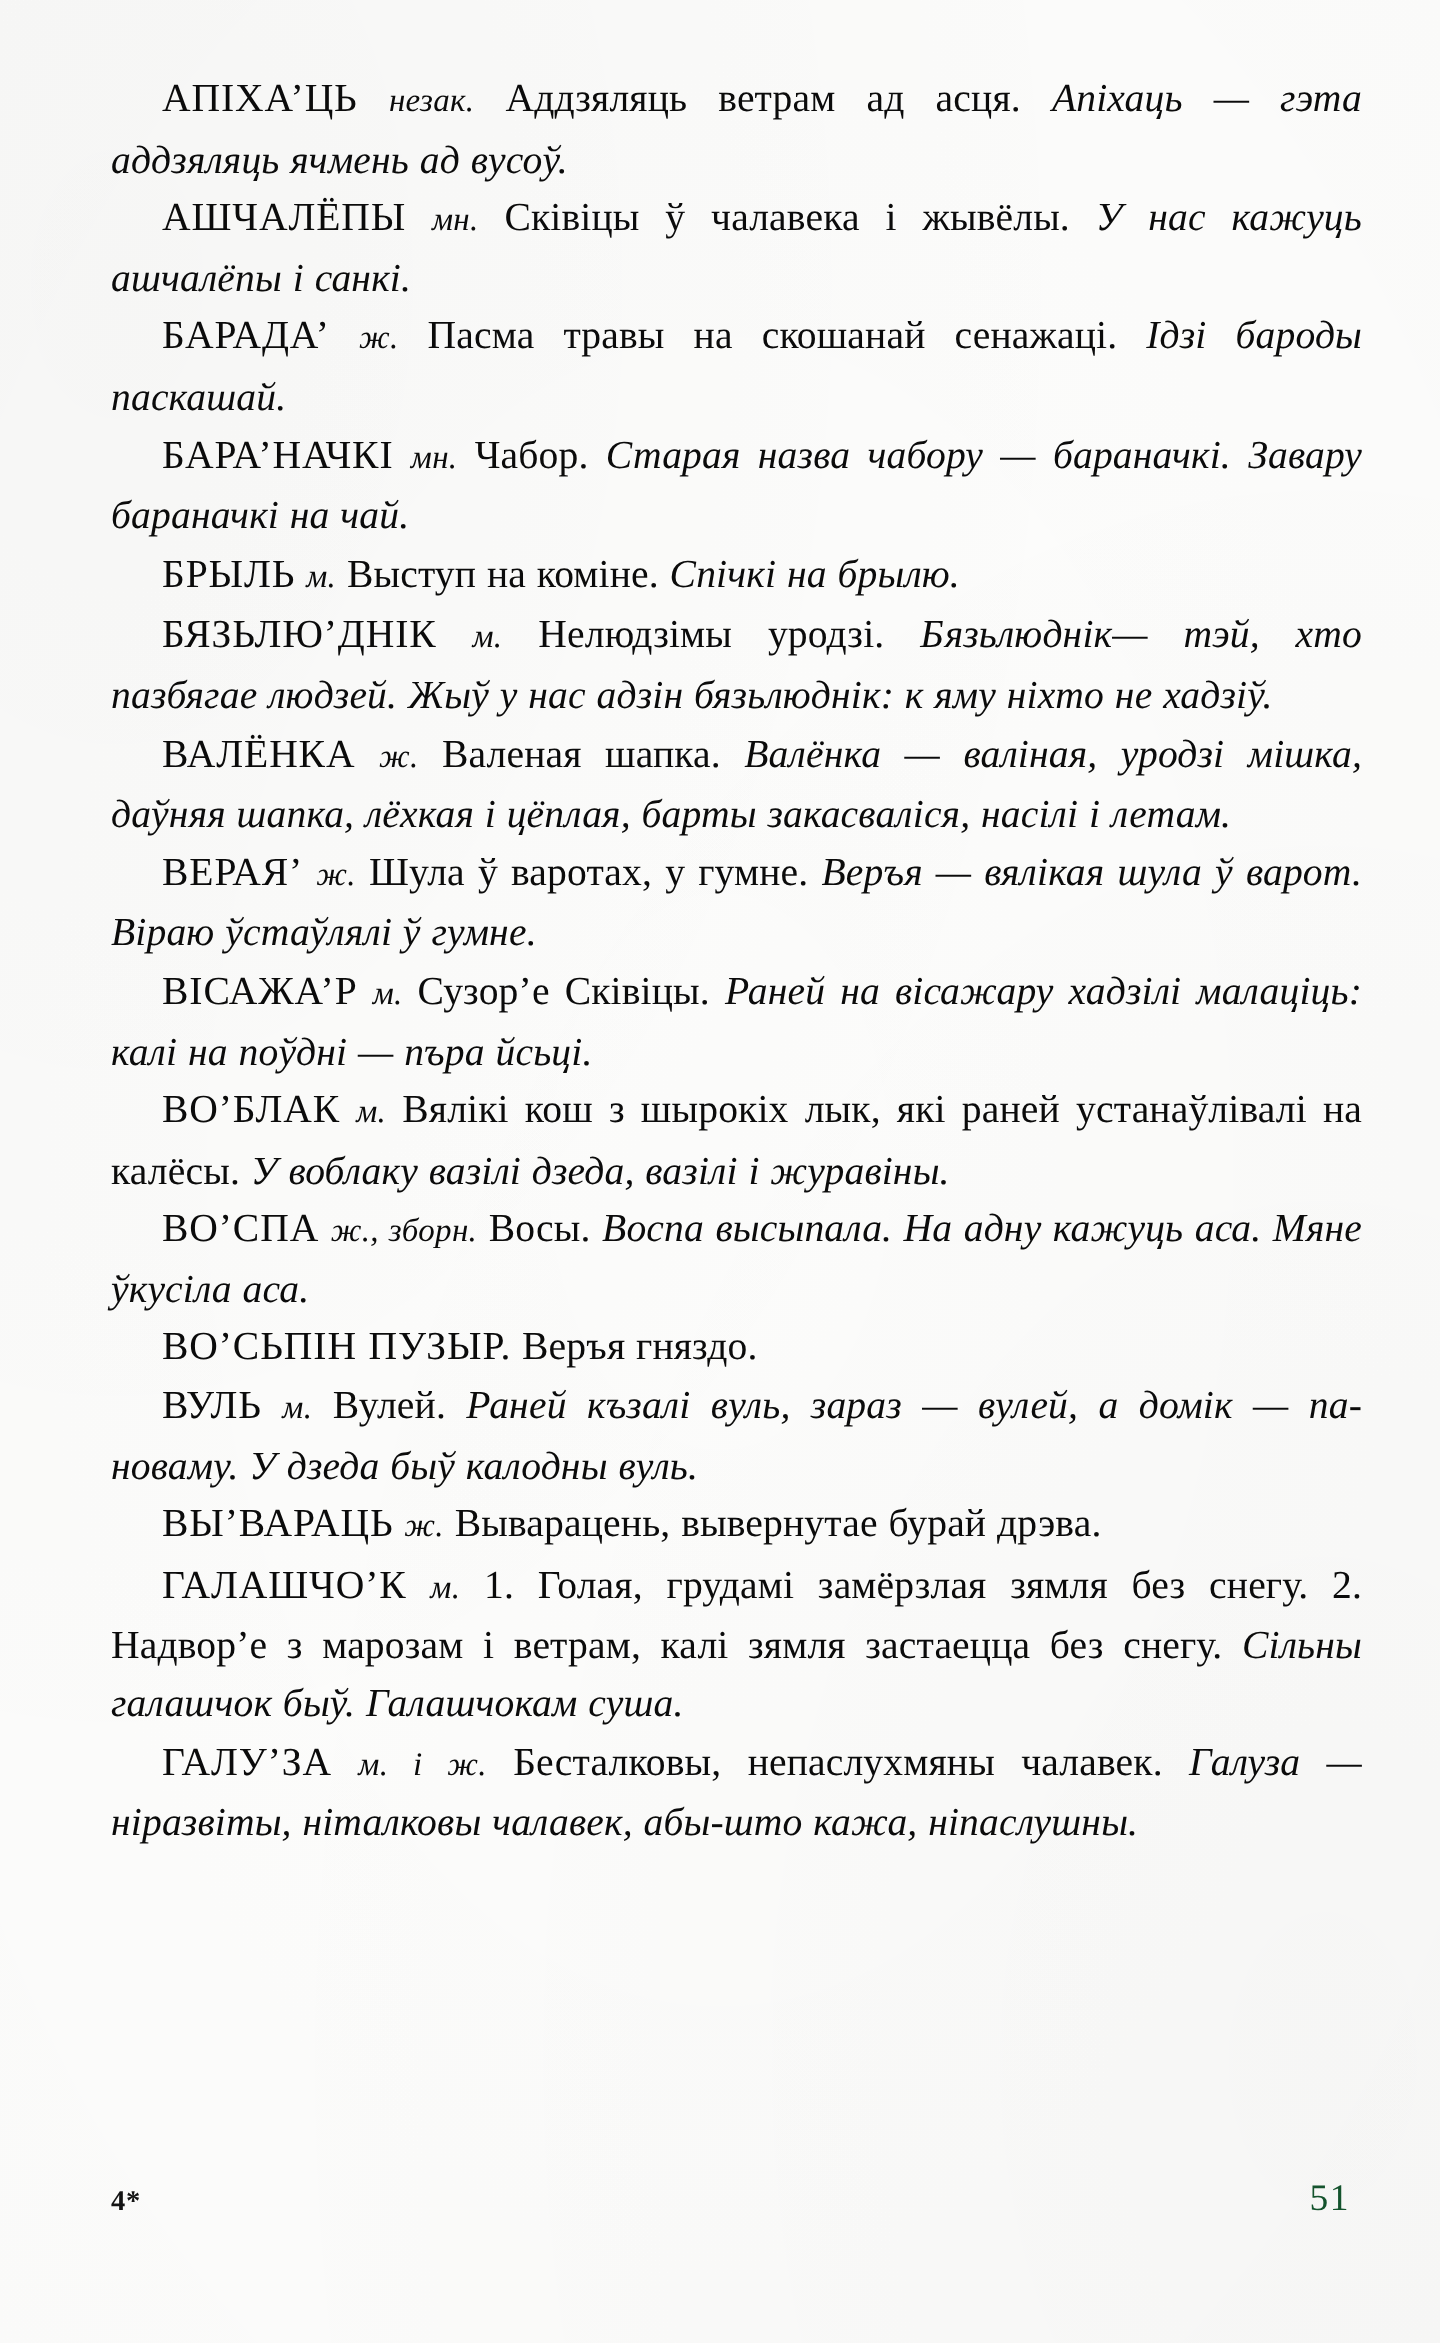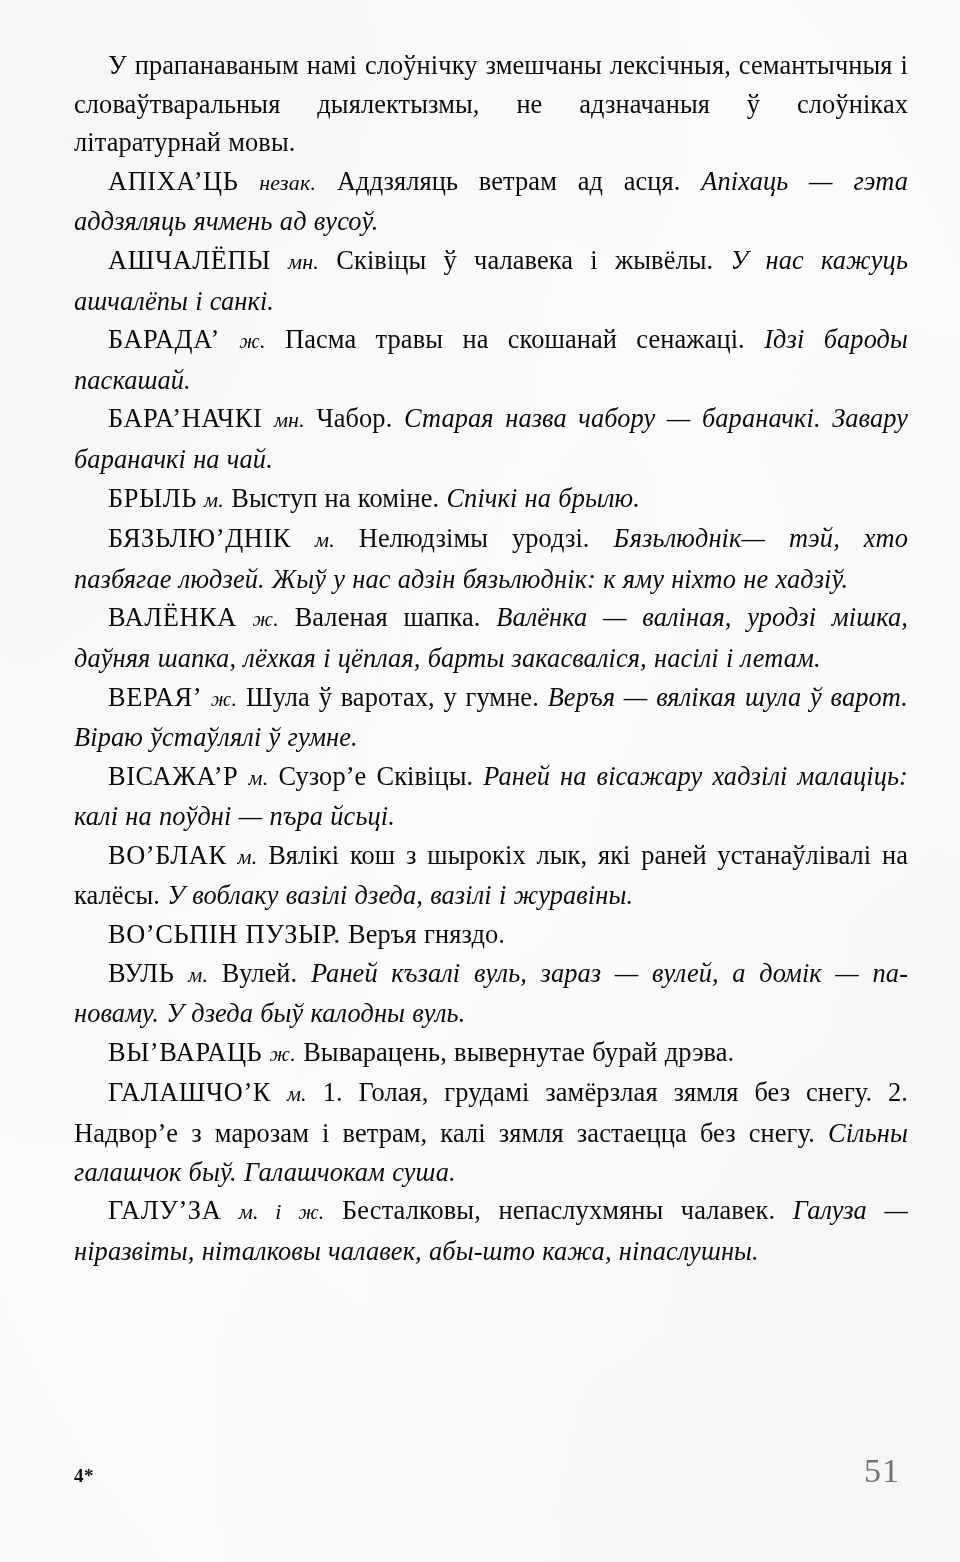--- a/index.html
+++ b/index.html
@@ -72,33 +72,32 @@
     justify-content: space-between;
     font-size: 20px;
   }
   .sig {
     font-size: 19px;
     font-weight: bold;
     letter-spacing: 0.5px;
     color: #141414;
   }
   .folio {
-    font-size: 34px;
+    font-size: 25px;
     letter-spacing: 1px;
-    color: #737373;
+    color: #14532d;
   }
 </style>
 </head>
 <body>
 
 <div class="page">
 
   <div class="body-text">
 
-    <p class="entry"><span>У прапанаваным намі слоўнічку змешчаны лексічныя, семантычныя і словаўтваральныя дыялектызмы, не адзначаныя ў слоўніках літаратурнай мовы.</span></p>
 
 
     <p class="entry"><span class="headword">АПІХА’ЦЬ</span> <span class="gram">незак.</span> <span>Аддзяляць ветрам ад асця.</span> <span class="illus">Апіхаць — гэта аддзяляць ячмень ад вусоў.</span></p>
 
     <p class="entry"><span class="headword">АШЧАЛЁПЫ</span> <span class="gram">мн.</span> <span>Сківіцы ў чалавека і жывёлы.</span> <span class="illus">У нас кажуць ашчалёпы і санкі.</span></p>
 
     <p class="entry"><span class="headword">БАРАДА’</span> <span class="gram">ж.</span> <span>Пасма травы на скошанай сенажаці.</span> <span class="illus">Ідзі бароды паскашай.</span></p>
 
     <p class="entry"><span class="headword">БАРА’НАЧКІ</span> <span class="gram">мн.</span> <span>Чабор.</span> <span class="illus">Старая назва чабору — бараначкі. Завару бараначкі на чай.</span></p>
 
@@ -108,20 +107,21 @@
 
     <p class="entry"><span class="headword">ВАЛЁНКА</span> <span class="gram">ж.</span> <span>Валеная шапка.</span> <span class="illus">Валёнка — валіная, уродзі мішка, даўняя шапка, лёхкая і цёплая, барты закасваліся, насілі і летам.</span></p>
 
     <p class="entry"><span class="headword">ВЕРАЯ’</span> <span class="gram">ж.</span> <span>Шула ў варотах, у гумне.</span> <span class="illus">Веръя — вялікая шула ў варот. Віраю ўстаўлялі ў гумне.</span></p>
 
     <p class="entry"><span class="headword">ВІСАЖА’Р</span> <span class="gram">м.</span> <span>Сузор’е Сківіцы.</span> <span class="illus">Раней на вісажару хадзілі малаціць: калі на поўдні — пъра йсьці.</span></p>
 
 
     <p class="entry"><span class="headword">ВО’БЛАК</span> <span class="gram">м.</span> <span>Вялікі кош з шырокіх лык, які раней устанаўлівалі на калёсы.</span> <span class="illus">У воблаку вазілі дзеда, вазілі і журавіны.</span></p>
 
+    <p class="entry"><span class="headword">ВО’СПА</span> <span class="gram">ж., зборн.</span> <span>Восы.</span> <span class="illus">Воспа высыпала. На адну кажуць аса. Мяне ўкусіла аса.</span></p>
 
     <p class="entry"><span class="headword">ВО’СЬПІН ПУЗЫР.</span> <span>Веръя гняздо.</span></p>
 
     <p class="entry"><span class="headword">ВУЛЬ</span> <span class="gram">м.</span> <span>Вулей.</span> <span class="illus">Раней къзалі вуль, зараз — вулей, а домік — па-новаму. У дзеда быў калодны вуль.</span></p>
 
     <p class="entry"><span class="headword">ВЫ’ВАРАЦЬ</span> <span class="gram">ж.</span> <span>Выварацень, вывернутае бурай дрэва.</span></p>
 
     <p class="entry"><span class="headword">ГАЛАШЧО’К</span> <span class="gram">м.</span> <span>1. Голая, грудамі замёрзлая зямля без снегу. 2. Надвор’е з марозам і ветрам, калі зямля застаецца без снегу.</span> <span class="illus">Сільны галашчок быў. Галашчокам суша.</span></p>
 
     <p class="entry"><span class="headword">ГАЛУ’ЗА</span> <span class="gram">м. і ж.</span> <span>Бесталковы, непаслухмяны чалавек.</span> <span class="illus">Галуза — ніразвіты, ніталковы чалавек, абы-што кажа, ніпаслушны.</span></p>

